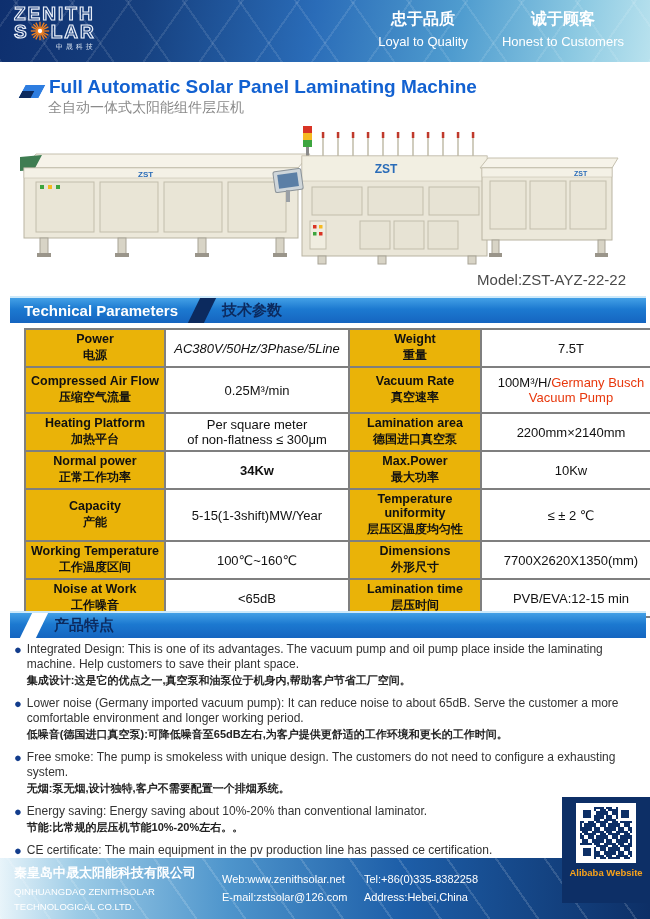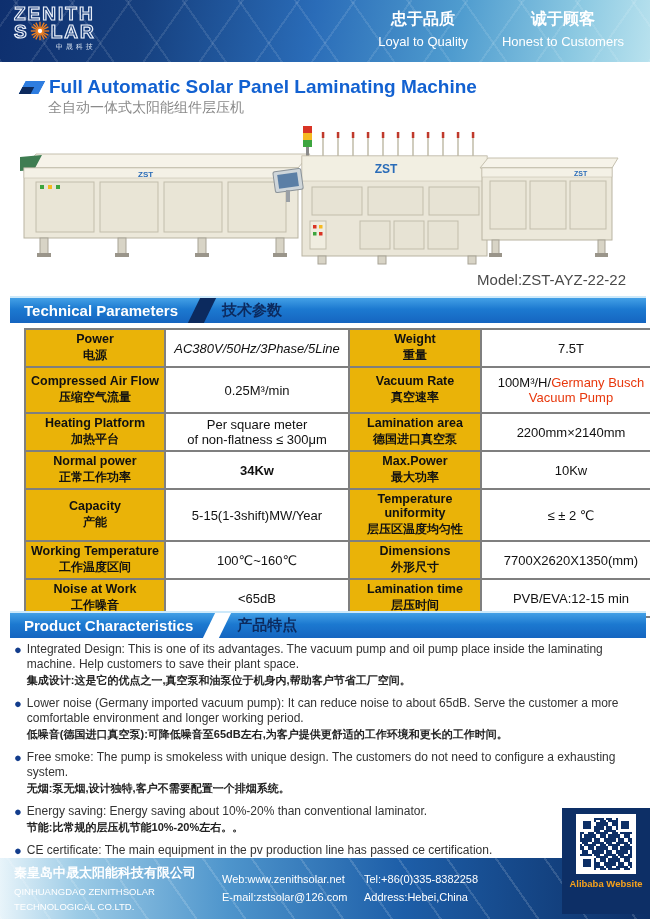--- a/index.html
+++ b/index.html
@@ -15,21 +15,21 @@
   .logo{position:absolute;top:4px;left:14px;color:#fff;line-height:1;}
   .logo .l1{font-size:19px;font-weight:bold;letter-spacing:2px;color:transparent;-webkit-text-stroke:1.2px #e8eef8;display:block;}
   .logo .l2{font-size:19px;font-weight:bold;letter-spacing:2px;color:transparent;-webkit-text-stroke:1.2px #e8eef8;display:flex;align-items:center;margin-top:-2px;}
   .sunburst{width:20px;height:20px;display:inline-block;margin:0 1px;}
   .logo .sub{display:block;color:#dce6f2;font-size:7px;letter-spacing:3px;text-align:right;margin-top:2px;-webkit-text-stroke:0;}
   .slogans{position:absolute;top:9px;right:26px;display:grid;grid-template-columns:auto auto;column-gap:34px;row-gap:4px;text-align:center;color:#fff;}
   .slogans .zh{font-size:16px;font-weight:bold;}
   .slogans .en{font-size:13px;}
 
   
-  .title-row{position:absolute;top:76px;left:22px;display:flex;align-items:center;}
+  .title-row{position:absolute;top:76px;left:22px;display:flex;align-items:flex-end;}
   .flag-icon{width:20px;height:13px;margin-right:7px;position:relative;transform:skewX(-28deg);overflow:hidden;}
   .flag-icon .a{position:absolute;inset:0;background:#2e7de0;}
   .flag-icon .b{position:absolute;left:0;bottom:0;width:60%;height:55%;background:#0c2a5e;}
   .title-en{font-size:19px;font-weight:bold;color:#1261d1;}
   .title-zh{position:absolute;top:99px;left:48px;font-size:14px;color:#8a8a8a;}
 
   
   .machine{position:absolute;top:124px;left:18px;width:614px;height:142px;}
   .model{position:absolute;top:271px;right:24px;font-size:15px;color:#4a4a4a;}
 
@@ -69,21 +69,21 @@
     background:
       repeating-linear-gradient(55deg, rgba(255,255,255,0.14) 0 2px, transparent 2px 40px),
       linear-gradient(90deg,#e8f4fa 0%,#9ccbe6 12%,#4e95cc 35%,#1d5ea8 62%,#0d2f66 100%);
     display:flex;align-items:center;color:#fff;}
   .f-col{line-height:1.6;}
   .f-company{margin-left:14px;width:208px;}
   .f-company .zh{font-size:13px;font-weight:bold;}
   .f-company .en{font-size:9.5px;}
   .f-web{width:128px;font-size:11px;}
   .f-tel{width:120px;font-size:11px;margin-left:14px;}
-  .qr-panel{position:absolute;right:0;bottom:5px;width:88px;height:106px;background:#0d2f66;
+  .qr-panel{position:absolute;right:0;bottom:16px;width:88px;height:106px;background:#0d2f66;
             display:flex;flex-direction:column;align-items:center;}
   .qr{width:60px;height:60px;margin-top:6px;background:#fff;position:relative;padding:3px;box-sizing:border-box;}
   .qr .mods{position:absolute;inset:4px;
       background:
         repeating-conic-gradient(#0d2f66 0% 25%, transparent 0% 50%) 0 0/ 8px 8px,
         repeating-conic-gradient(#0d2f66 0% 25%, #ffffff 0% 50%) 2px 2px/ 12px 12px;}
   .finder{position:absolute;width:14px;height:14px;background:#0d2f66;box-shadow:inset 0 0 0 3px #fff;}
   .finder .core{position:absolute;inset:5px;background:#0d2f66;}
   .f-tl{top:4px;left:4px;} .f-tr{top:4px;right:4px;} .f-bl{bottom:4px;left:4px;}
   .qr-cap{font-size:9.5px;font-weight:bold;color:#f7a21b;margin-top:4px;}
@@ -293,21 +293,20 @@
       <tr class="r7">
         <th><span>Noise at Work</span><span class="zh">工作噪音</span></th>
         <td>&lt;65dB</td>
         <th><span>Lamination time</span><span class="zh">层压时间</span></th>
         <td>PVB/EVA:12-15 min</td>
       </tr>
     </tbody>
   </table>
 
   <div class="bar bar-prod">
-    <span class="en">Product Characteristics</span>
     <span class="slash"></span>
     <span class="zh">产品特点</span>
   </div>
 
   <div class="bullets">
     <div class="bullet">
       <span class="dot">●</span>
       <div>
           <p class="en">Integrated Design: This is one of its advantages. The vacuum pump and oil pump place inside the laminating machine. Help customers to save their plant space.</p>
            <p class="zh">集成设计:这是它的优点之一,真空泵和油泵位于机身内,帮助客户节省工厂空间。</p>

